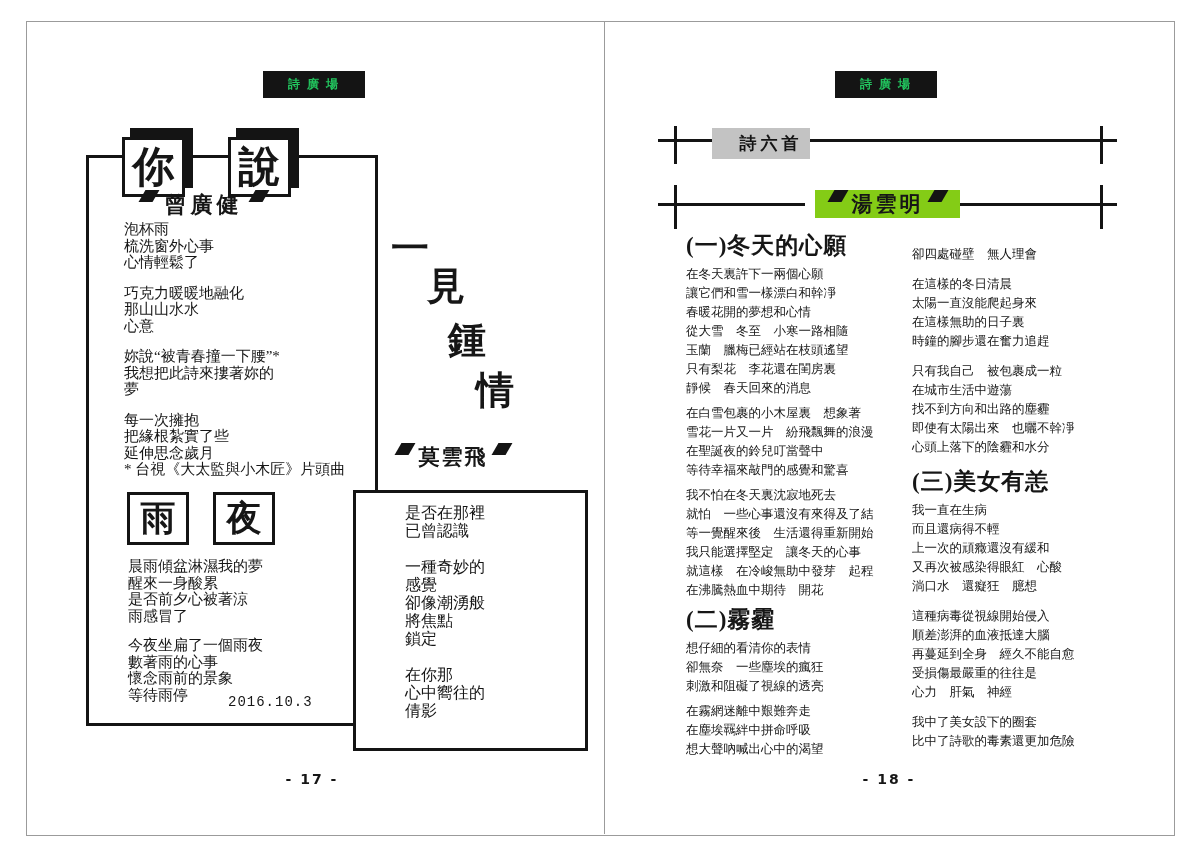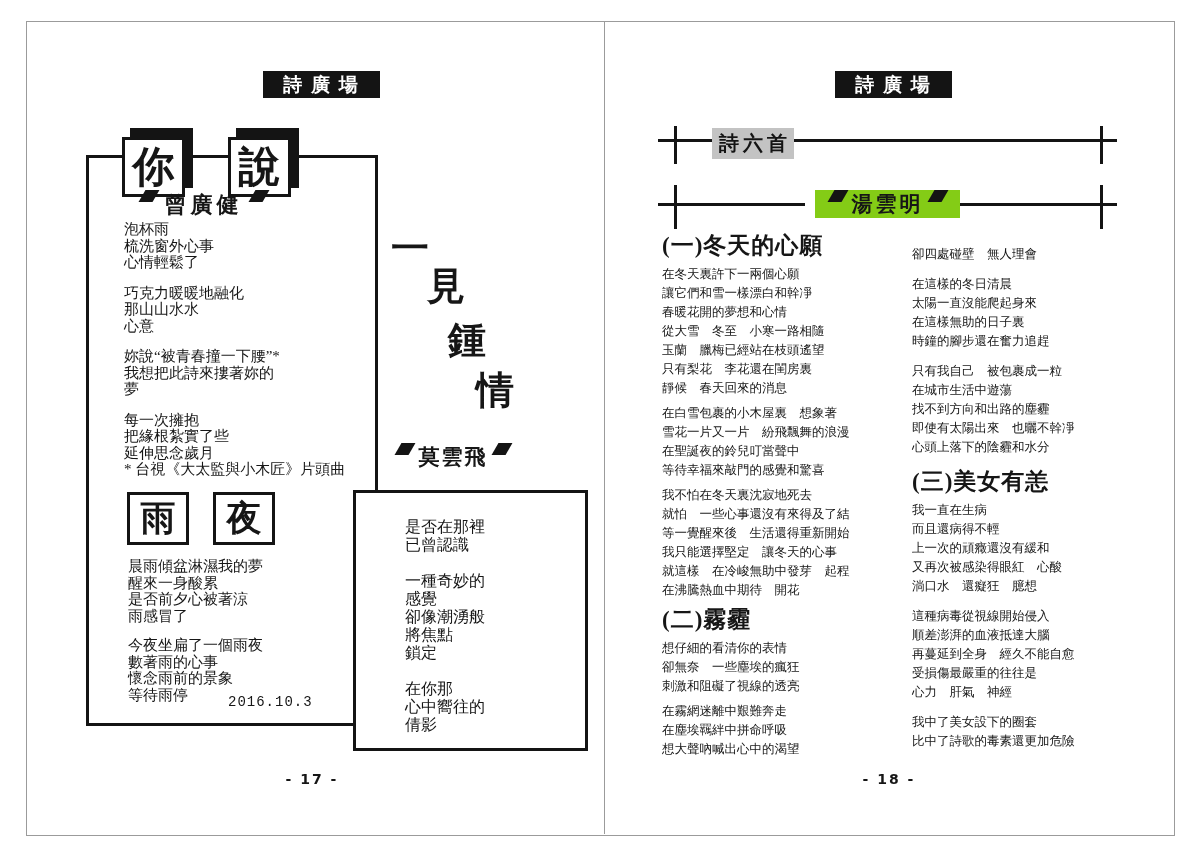--- a/index.html
+++ b/index.html
@@ -1,22 +1,22 @@
 <!DOCTYPE html>
 <html><head>
 <meta charset="utf-8">
 <style>
   html,body{margin:0;padding:0;background:#fff;}
   .spread{position:relative;width:1200px;height:856px;background:#fff;color:#161616;
           font-family:"Liberation Serif","DejaVu Serif",serif;overflow:hidden;}
   .outer-border{position:absolute;left:26px;top:21px;width:1147px;height:813px;border:1px solid #9b9b9b;}
   .center-divider{position:absolute;left:604px;top:21px;width:1px;height:813px;background:#9b9b9b;}
 
-  .badge{position:absolute;top:71px;height:27px;width:117px;background:#141414;color:#ffffff;
-         display:flex;align-items:center;justify-content:center;font-weight:700;font-size:19px;letter-spacing:2px;}
+  .badge{position:absolute;top:71px;height:27px;width:102px;background:#141414;color:#22c55e;
+         display:flex;align-items:center;justify-content:center;font-weight:700;font-size:12px;letter-spacing:2px;}
   .badge-left{left:263px;}
   .badge-right{left:835px;}
 
   
   .main-frame{position:absolute;left:86px;top:155px;width:286px;height:565px;border:3px solid #141414;background:transparent;}
   .title-box{position:absolute;width:57px;height:54px;background:#fff;border:3.5px solid #141414;
              box-shadow:8px -9px 0 0 #141414;display:flex;align-items:center;justify-content:center;}
   .box-you{left:122px;top:137px;}
   .box-say{left:228px;top:137px;}
   .big-char{font-size:42px;font-weight:900;line-height:1;}
@@ -42,43 +42,43 @@
   .p17-poem2 .stanza{margin-bottom:13px;}
   .poem-date{position:absolute;left:228px;top:694px;font-size:14px;font-family:"Liberation Mono","DejaVu Sans Mono",monospace;letter-spacing:1px;}
 
   .vchar{position:absolute;font-size:38px;font-weight:900;line-height:1;}
   .vc-1{left:391px;top:229px;}
   .vc-2{left:427px;top:267px;}
   .vc-3{left:448px;top:321px;}
   .vc-4{left:476px;top:371px;}
 
   .side-box{position:absolute;left:353px;top:490px;width:229px;height:255px;background:#fff;border:3px solid #141414;}
-  .p17-poem3{left:405px;top:518px;font-size:16px;line-height:18px;}
+  .p17-poem3{left:405px;top:504px;font-size:16px;line-height:18px;}
   .p17-poem3 .stanza{margin-bottom:18px;}
 
   .page-num{position:absolute;top:771px;width:90px;text-align:center;font-size:14px;font-weight:700;
             font-family:"DejaVu Sans","Liberation Sans",sans-serif;letter-spacing:2px;}
   .pn-left{left:267px;}
   .pn-right{left:844px;}
 
   
   .deco-line{position:absolute;height:2.5px;background:#141414;}
   .top-line{left:658px;top:139px;width:459px;}
   .bottom-line-left{left:658px;top:203px;width:147px;}
   .bottom-line-right{left:950px;top:203px;width:167px;}
   .tick{position:absolute;width:2.5px;background:#141414;}
   .tick-tl{left:674px;top:126px;height:38px;}
   .tick-tr{left:1100px;top:126px;height:38px;}
   .tick-bl{left:674px;top:185px;height:44px;}
   .tick-br{left:1100px;top:185px;height:44px;}
   .group-title{position:absolute;left:712px;top:128px;width:82px;height:31px;background:#c3c3c3;color:#141414;
-               display:flex;align-items:center;justify-content:center;font-size:20px;font-weight:700;letter-spacing:4px;text-indent:4px;}
+               display:flex;align-items:center;justify-content:center;font-size:17px;font-weight:700;letter-spacing:4px;text-indent:4px;padding-left:16px;}
 
   .poem-col{position:absolute;width:250px;font-size:12.5px;line-height:19px;}
-  .col-left{left:662px;top:232px;}
+  .col-left{left:686px;top:232px;}
   .col-right{left:912px;top:245px;}
   .col-left .stanza{margin-bottom:6px;font-family:Liberation Serif, serif;}
   .col-right .stanza{margin-bottom:11px;font-family:Liberation Serif, serif;}
   .poem-title{font-size:23px;line-height:27px;font-weight:900;letter-spacing:1px;margin:5px 0 6px;}
   .poem-col .poem-title:first-child{margin-top:0;}
 </style>
 </head>
 <body>
 
 <div class="spread">

